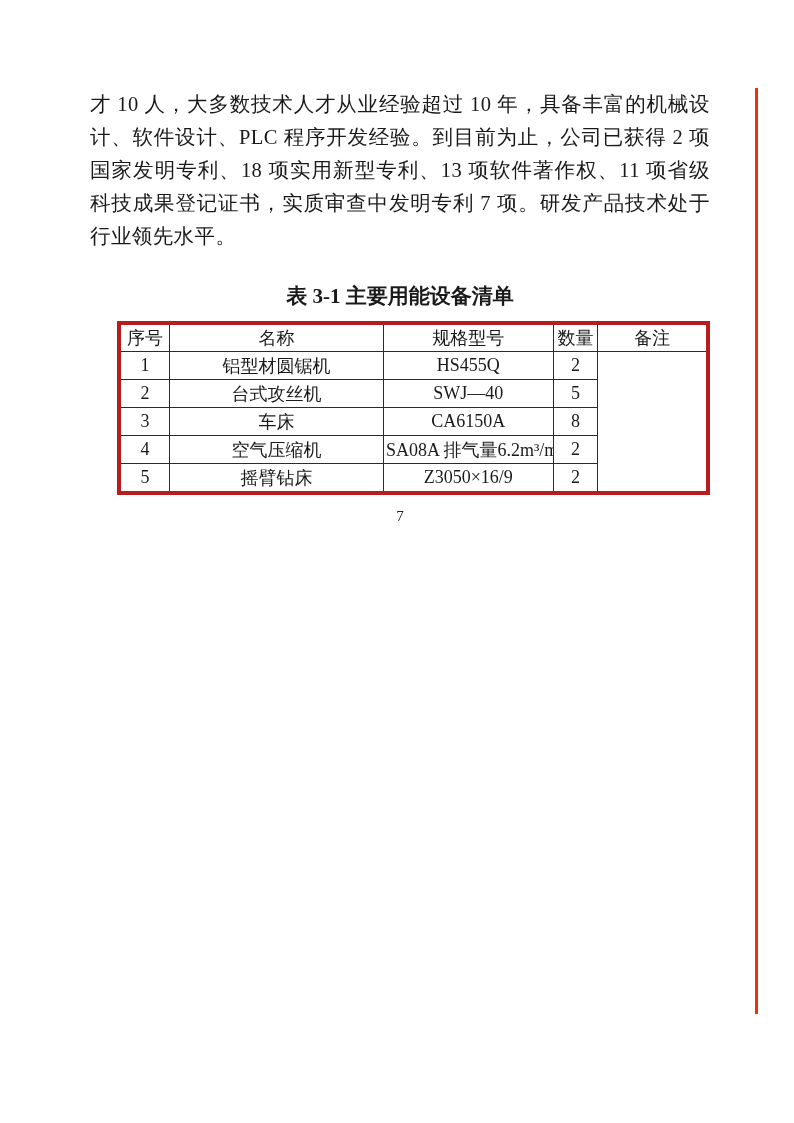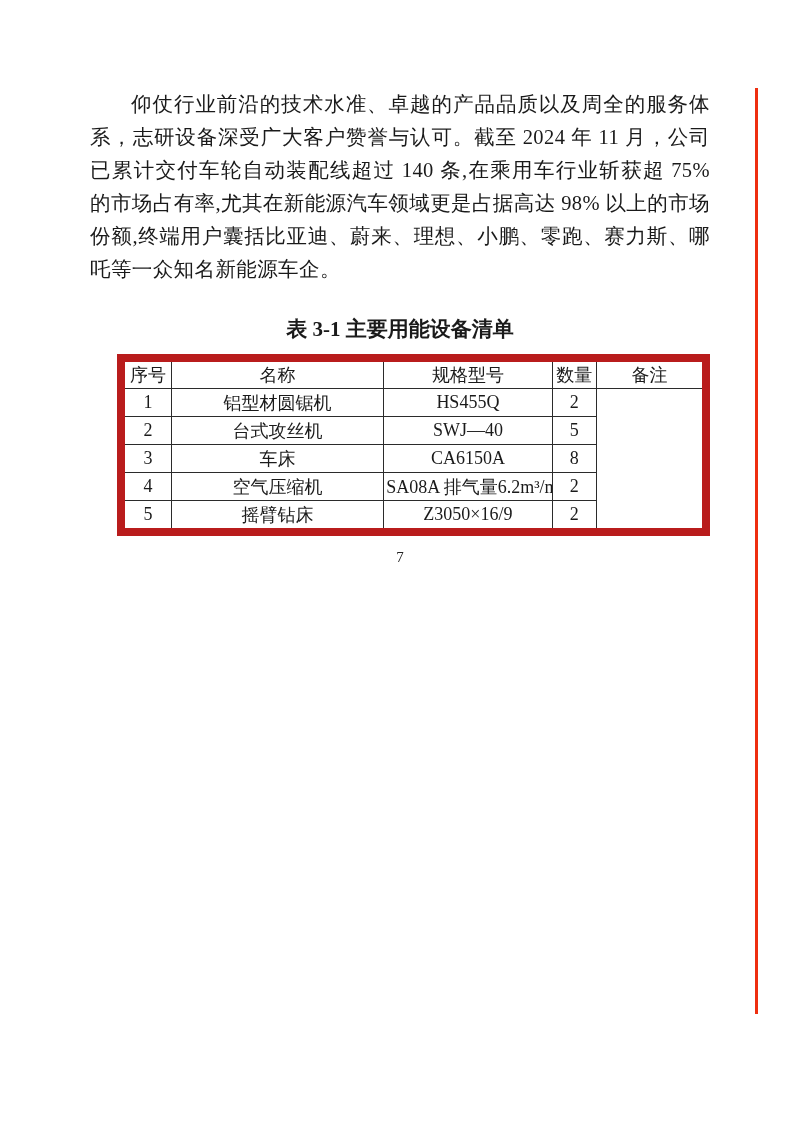--- a/index.html
+++ b/index.html
@@ -38,21 +38,21 @@
     text-align: center;
     font-weight: bold;
     font-size: 21px;
     line-height: 30px;
   }
   table.device-table {
     border-collapse: collapse;
     table-layout: fixed;
     width: 593px;
     margin-left: 27px;
-    border: 8px solid #b91c1c;
+    border: 4px solid #b91c1c;
   }
   .device-table th, .device-table td {
     border: 1px solid #2b2b2b;
     text-align: center;
     vertical-align: middle;
     font-weight: normal;
     font-size: 18px;
     padding: 1px 2px;
     overflow: hidden;
     white-space: nowrap;
@@ -78,21 +78,21 @@
     height: 926px;
   }
 </style>
 </head>
 <body>
 
 <div class="page" style="background: rgb(255, 255, 255); color: rgb(26, 26, 26);">
 
   <div class="content">
 
-    <p class="para indent">仰仗行业前沿的技术水准、卓越的产品品质以及周全的服务体系，志研设备深受广大客户赞誉与认可。截至 2024 年 11 月，公司已累计交付车轮自动装配线超过 140 条,在乘用车行业斩获超 75% 的市场占有率,尤其在新能源汽车领域更是占据高达 98% 以上的市场份额,终端用户囊括比亚迪、蔚来、理想、小鹏、零跑、赛力斯、哪吒等一众知名新能源车企。</p>
+    <p class="para">才 10 人，大多数技术人才从业经验超过 10 年，具备丰富的机械设计、软件设计、PLC 程序开发经验。到目前为止，公司已获得 2 项国家发明专利、18 项实用新型专利、13 项软件著作权、11 项省级科技成果登记证书，实质审查中发明专利 7 项。研发产品技术处于行业领先水平。</p>
 
     <div class="table-title">表 3-1 主要用能设备清单</div>
 
     <table class="device-table">
       <colgroup>
         <col class="c-seq">
           <col class="c-name">
           <col class="c-spec">
           <col class="c-qty">
           <col class="c-remark">

